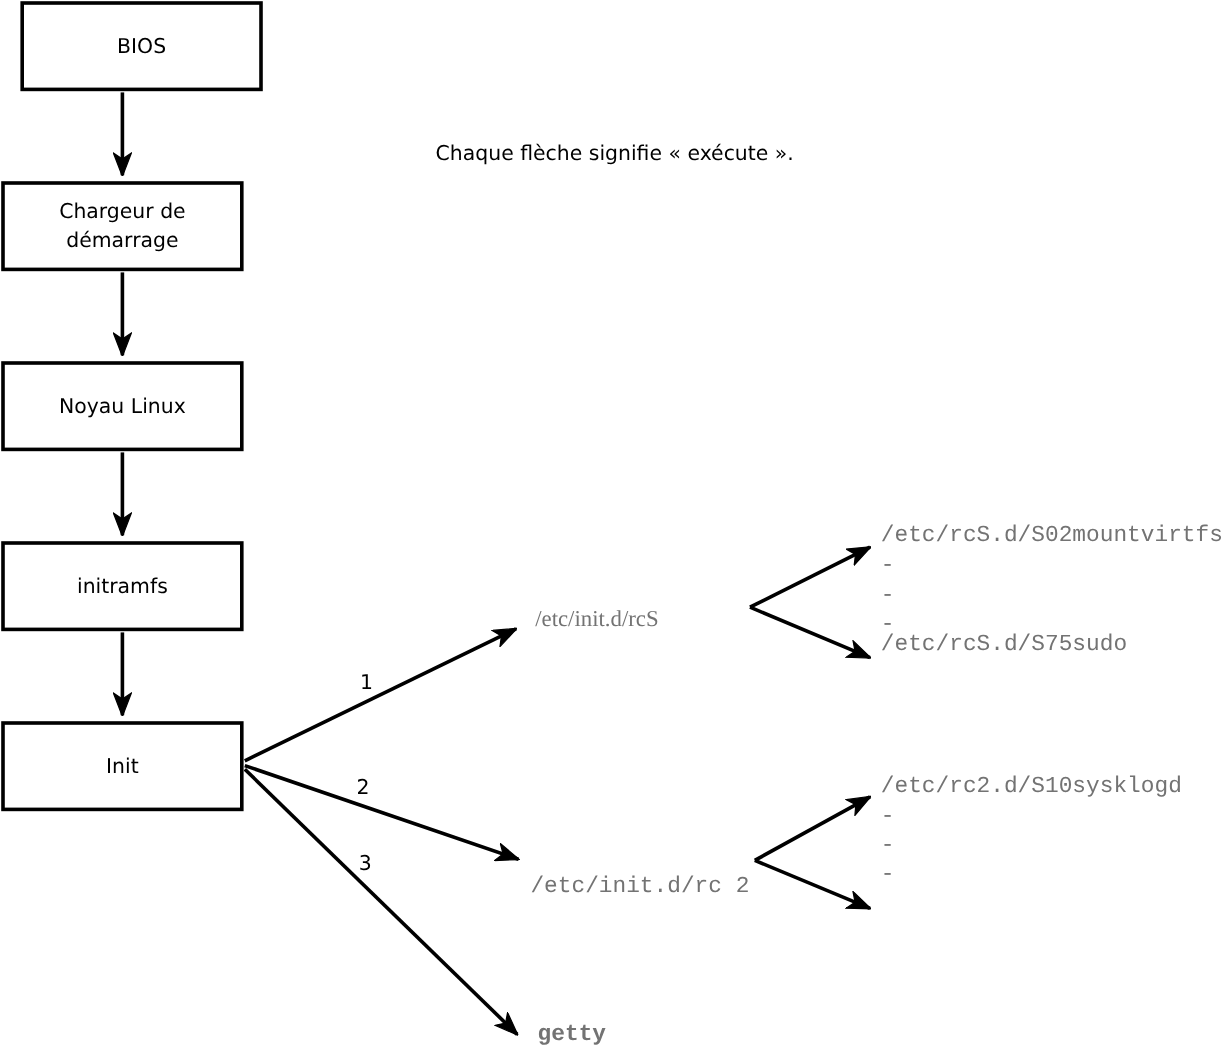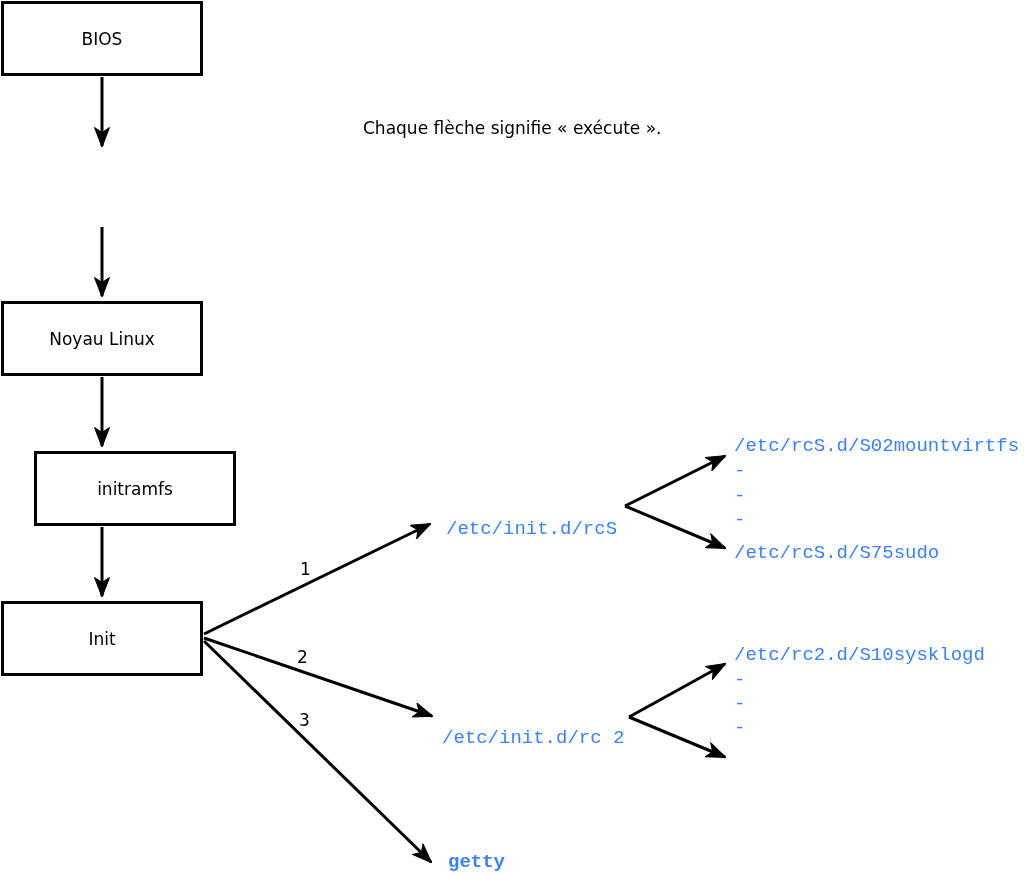--- a/index.html
+++ b/index.html
@@ -31,21 +31,21 @@
   }
   .num{
     position:absolute;
     font-size:17px;line-height:17px;
   }
   .mono{
     position:absolute;
     font-family:"Liberation Mono",monospace;
     font-size:19px;line-height:19px;
     white-space:pre;
-    color:#3b82f6;
+    color:#737373;
   }
 </style>
 </head>
 <body>
 
 <div class="canvas">
 
   <svg class="wires" width="1024" height="875" viewBox="0 0 1024 875">
     <defs>
       <marker id="arw" viewBox="0 0 20 16" refX="19" refY="8" markerWidth="20" markerHeight="16" markerUnits="userSpaceOnUse" orient="auto">
@@ -66,45 +66,48 @@
       <line x1="625" y1="506" x2="725" y2="456" marker-end="url(#arw)"></line>
       <line x1="625" y1="506" x2="725" y2="548" marker-end="url(#arw)"></line>
 
       <line x1="629" y1="717" x2="725" y2="664" marker-end="url(#arw)"></line>
       <line x1="629" y1="717" x2="725" y2="757" marker-end="url(#arw)"></line>
     </g>
   </svg>
 
   <div class="title">Chaque flèche signifie « exécute ».</div>
 
-  <div class="node" style="top:1px;">
+  <div class="node" style="top:1px;margin-left:16px;">
     <span class="lbl">BIOS</span>
+  </div>
+  <div class="node" style="top:151px;">
+    <span class="lbl">Chargeur de démarrage</span>
   </div>
   <div class="node" style="top:301px;justify-content:center;">
     <span class="lbl">Noyau Linux</span>
   </div>
-  <div class="node" style="top:451px;margin-left:33px;">
+  <div class="node" style="top:451px;">
     <span class="lbl">initramfs</span>
   </div>
   <div class="node" style="top:601px;">
     <span class="lbl">Init</span>
   </div>
 
   <div class="num" style="left:300px;top:561px;">1</div>
   <div class="num" style="left:297px;top:649px;">2</div>
   <div class="num" style="left:299px;top:712px;">3</div>
 
-  <div class="mono" style="left:446px;top:520px;">/etc/init.d/rcS</div>
+  <div class="mono" style="left:446px;top:507px;font-family:Liberation Serif, serif;">/etc/init.d/rcS</div>
   <div class="mono" style="left:442px;top:709px;margin-top:20px;">/etc/init.d/rc 2</div>
   <div class="mono" style="left:448px;top:853px;font-weight:bold;">getty</div>
 
   <div class="mono" style="left:734px;top:437px;">/etc/rcS.d/S02mountvirtfs</div>
   <div class="mono" style="left:734px;top:462px;">-</div>
   <div class="mono" style="left:734px;top:487px;">-</div>
   <div class="mono" style="left:734px;top:511px;">-</div>
-  <div class="mono" style="left:734px;top:544px;">/etc/rcS.d/S75sudo</div>
+  <div class="mono" style="left:734px;top:528px;">/etc/rcS.d/S75sudo</div>
 
   <div class="mono" style="left:734px;top:646px;">/etc/rc2.d/S10sysklogd</div>
   <div class="mono" style="left:734px;top:671px;">-</div>
   <div class="mono" style="left:734px;top:695px;">-</div>
   <div class="mono" style="left:734px;top:719px;">-</div>
 
 </div>
 
 </body></html>

